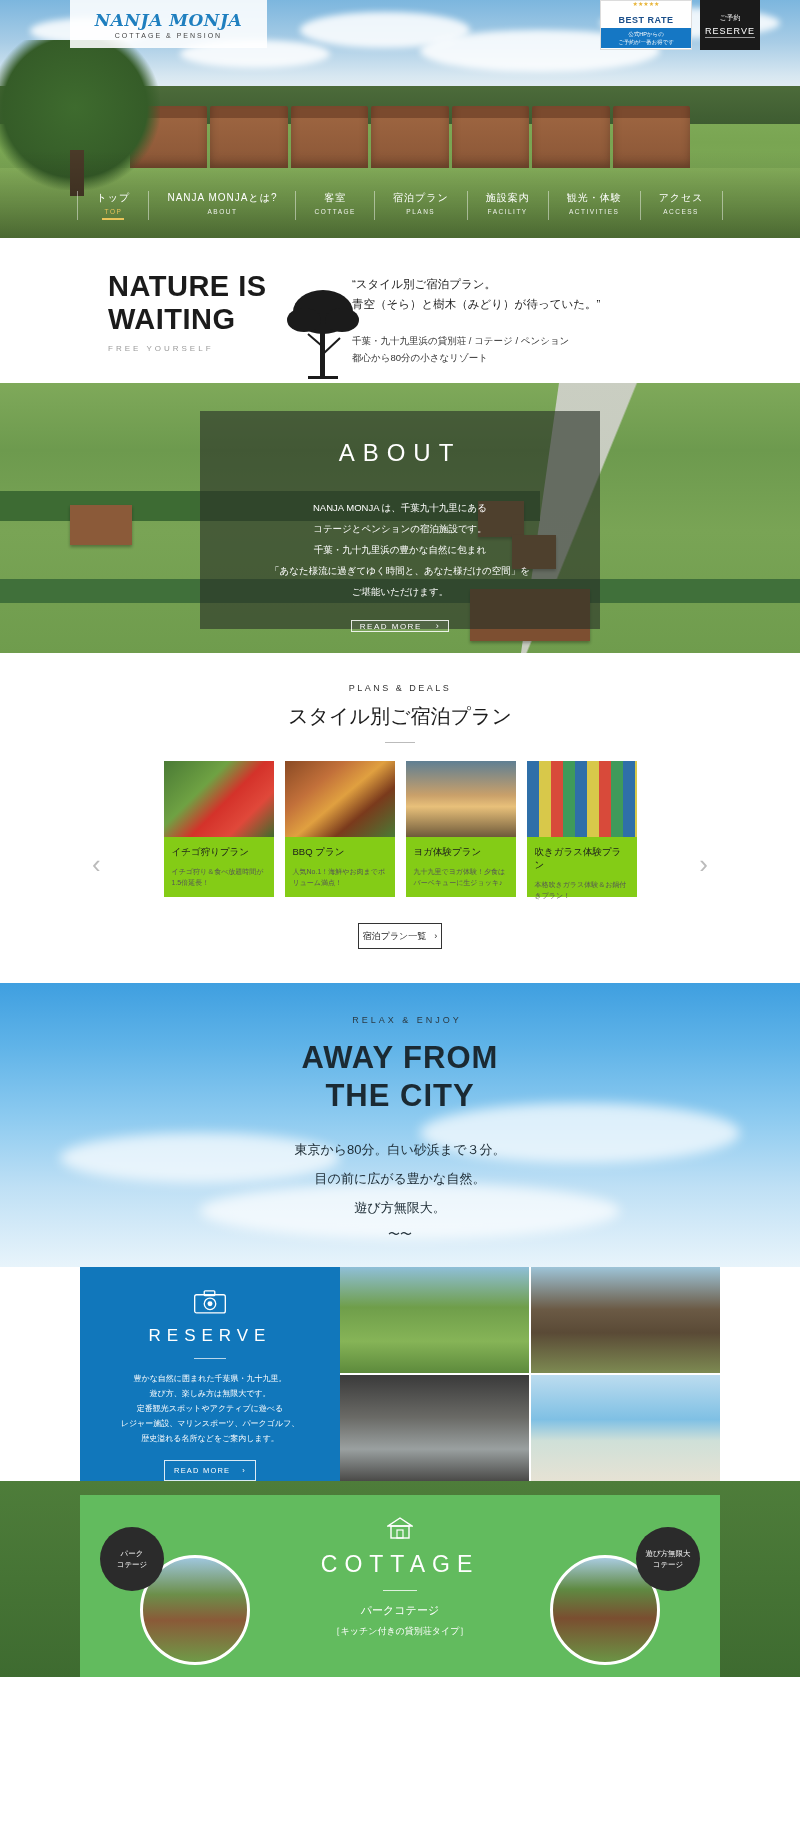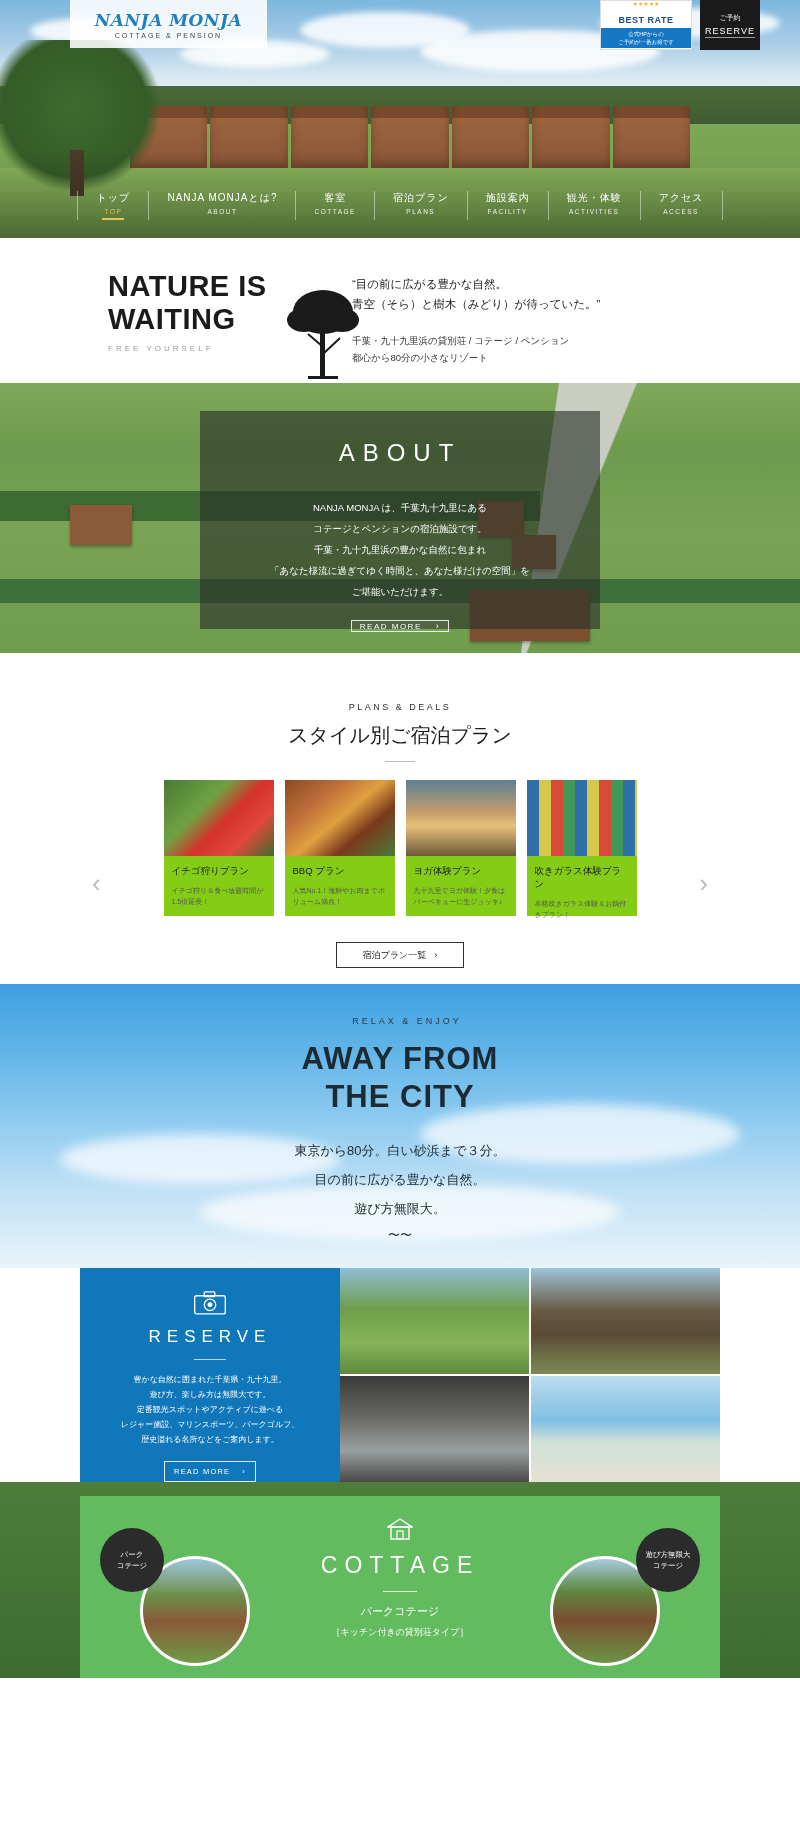--- a/index.html
+++ b/index.html
@@ -100,37 +100,37 @@
     background:rgba(40,48,38,.62); display:flex; flex-direction:column; align-items:center; padding-top:28px; }
   .about-title { font-size:24px; letter-spacing:8px; color:#fff; font-weight:300; }
   .about-rule { width:40px; height:1px; background:rgba(255,255,255,.7); margin:14px 0 16px; }
   .about-body { font-size:9.5px; line-height:21px; color:#fff; text-align:center; }
   .readmore { margin-top:18px; width:98px; height:24px; border:1px solid rgba(255,255,255,.85);
     background:rgba(255,255,255,.08); color:#fff; font-size:8px; letter-spacing:1.5px;
     display:flex; align-items:center; justify-content:center; gap:14px; }
   .readmore .arw { font-size:9px; }
 
   
-  .plans { width:800px; background:#fff; padding:30px 0 16px; position:relative;margin-top:19px; }
+  .plans { width:800px; background:#fff; padding:30px 0 34px; position:relative; }
   .plans-en { text-align:center; font-size:9px; letter-spacing:2.5px; color:#333; }
   .plans-jp { text-align:center; font-size:20px; margin-top:10px; color:#1b1b1b; }
   .plans-rule { width:30px; height:1px; background:#bbb; margin:12px auto 0; }
   .plan-row { display:flex; justify-content:center; gap:11px; margin-top:18px; }
   .plan-card { width:110px; }
   .plan-img { width:110px; height:76px; }
   .p1 { background:linear-gradient(135deg,#4a7a35 0%,#6fa243 35%,#d4322a 55%,#e0483a 75%,#3e6b2c 100%); }
   .p2 { background:linear-gradient(140deg,#8a4a24 0%,#c2703a 30%,#e0a040 50%,#7a3a1c 70%,#4a7a35 100%); }
   .p3 { background:linear-gradient(180deg,#5f7f93 0%,#c9a06a 45%,#e8c07a 60%,#6e5a3a 100%); }
   .p4 { background:repeating-linear-gradient(90deg,#2f6fa8 0 12px,#d8c84a 12px 24px,#d84a3a 24px 36px,#3f9a5a 36px 48px); }
   .plan-body { background:#84cc16; padding:9px 8px 11px; height:60px; }
   .plan-name { font-size:9.5px; color:#1b1b1b; }
   .plan-desc { margin-top:7px; font-size:7px; line-height:11px; color:#555; }
   .arrow-l, .arrow-r { position:absolute; top:196px; font-size:26px; color:#bbb; font-weight:300; }
   .arrow-l { left:92px; } .arrow-r { right:92px; }
-  .plans-btn { margin:26px auto 0; width:128px; height:26px; border:1px solid #333;
+  .plans-btn { margin:26px auto 0; width:84px; height:26px; border:1px solid #333;
     display:flex; align-items:center; justify-content:center; gap:8px; font-size:9px; color:#1b1b1b; }
 
   
   .away { position:relative; width:800px; height:284px; overflow:hidden;
     background:linear-gradient(to bottom,#3f9fe0 0%, #5fb3e8 22%, #8ecbf0 48%, #bfe0f5 72%, #e8f4fb 100%); }
   .acl { position:absolute; background:rgba(255,255,255,.7); border-radius:50%; filter:blur(6px); }
   .al1 { left:60px;  top:150px; width:280px; height:50px; }
   .al2 { left:420px; top:120px; width:320px; height:60px; }
   .al3 { left:200px; top:200px; width:420px; height:56px; }
   .away-en { position:relative; text-align:center; font-size:9px; letter-spacing:3px; color:#2b3a44; padding-top:32px;padding-left:14px; }
@@ -262,21 +262,21 @@
     </div>
     <svg class="tree-silhouette" viewBox="0 0 90 108">
       <ellipse cx="45" cy="36" rx="30" ry="22" fill="#1b1b1b"></ellipse>
       <ellipse cx="26" cy="44" rx="17" ry="12" fill="#1b1b1b"></ellipse>
       <ellipse cx="64" cy="44" rx="17" ry="12" fill="#1b1b1b"></ellipse>
       <rect x="42" y="52" width="5" height="50" fill="#1b1b1b"></rect>
       <path d="M44 70 L30 58 M45 78 L62 62" stroke="#1b1b1b" stroke-width="2" fill="none"></path>
       <rect x="30" y="100" width="30" height="3" fill="#1b1b1b"></rect>
     </svg>
     <div class="nature-right">
-      <div class="quote">“目の前に広がる豊かな自然。</div>
+      <div class="quote">“スタイル別ご宿泊プラン。</div>
       <div class="quote">青空（そら）と樹木（みどり）が待っていた。”</div>
       <div class="nature-meta">千葉・九十九里浜の貸別荘 / コテージ / ペンション</div>
       <div class="nature-meta" style="margin-top:0">都心から80分の小さなリゾート</div>
     </div>
   </section>
 
   <section class="about">
     <div class="about-road"></div>
     <div class="about-hedge"></div>
     <div class="about-hedge2"></div>

